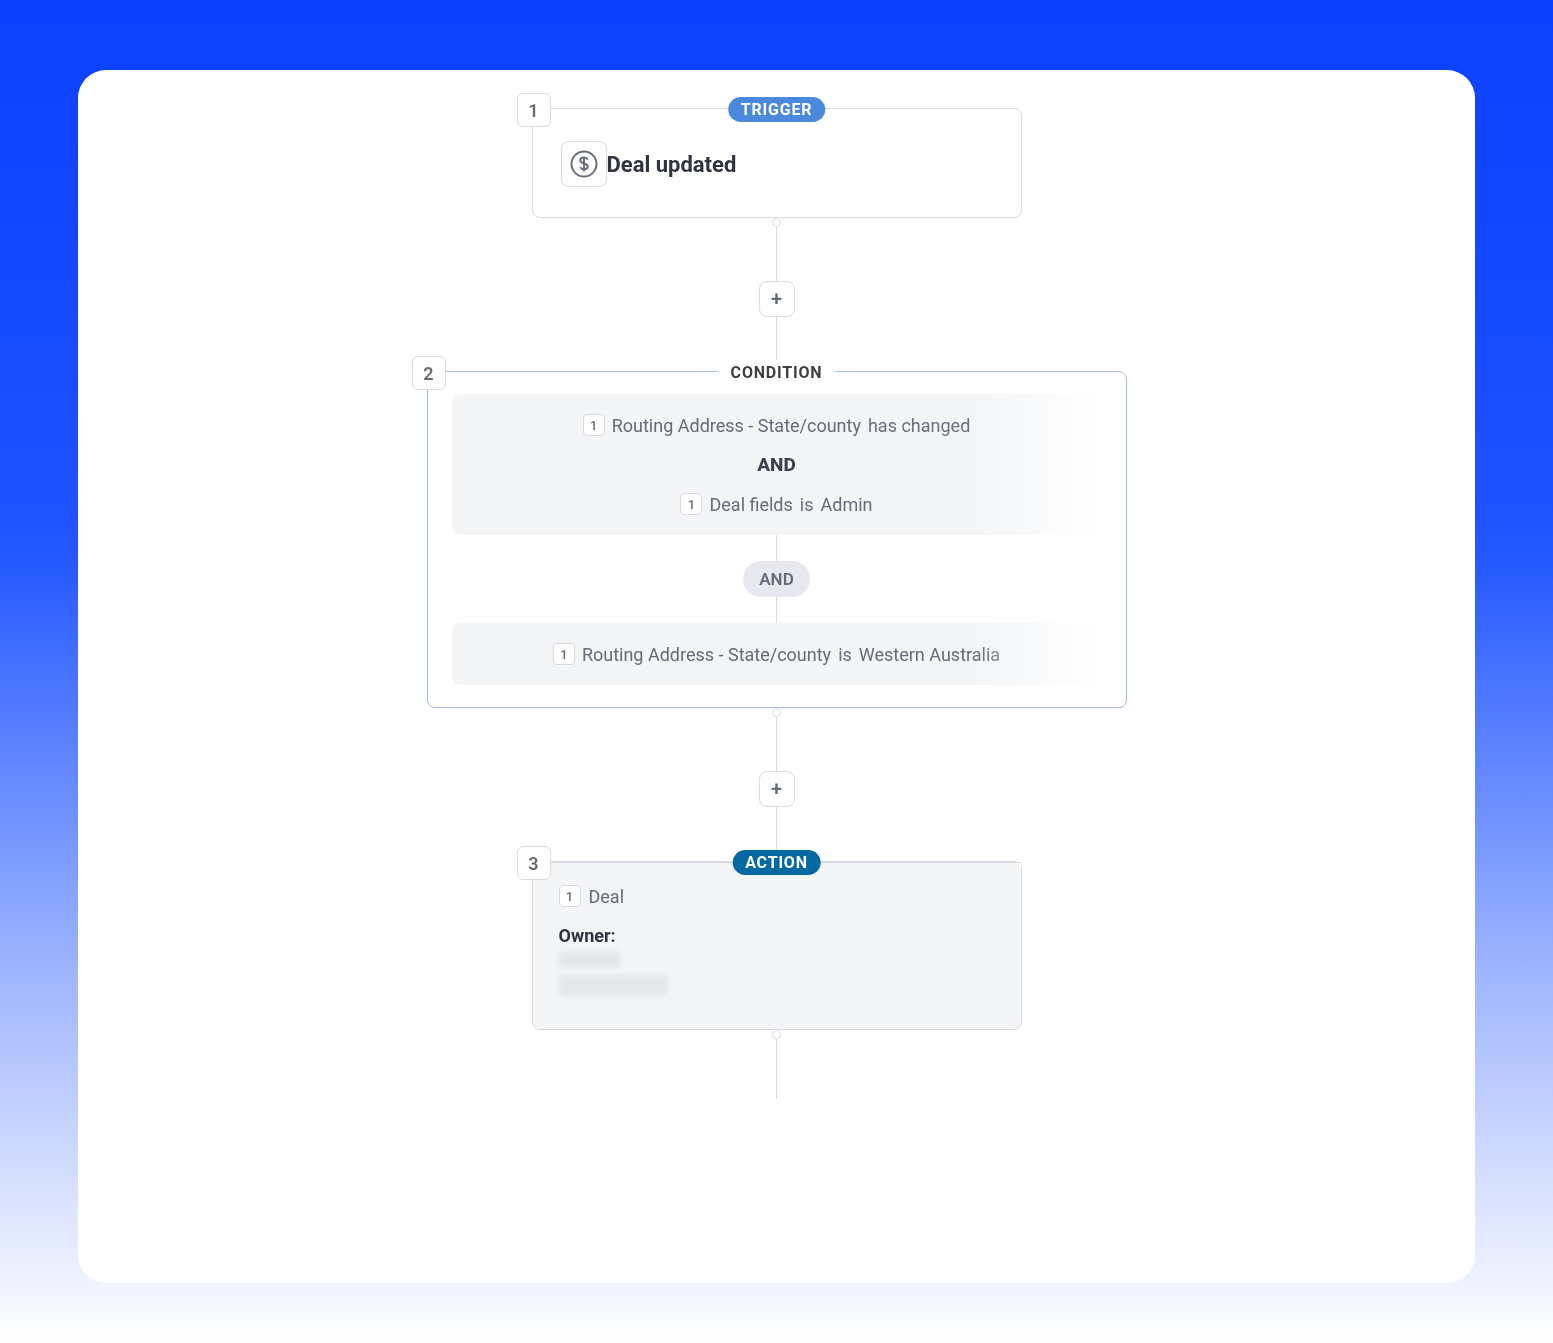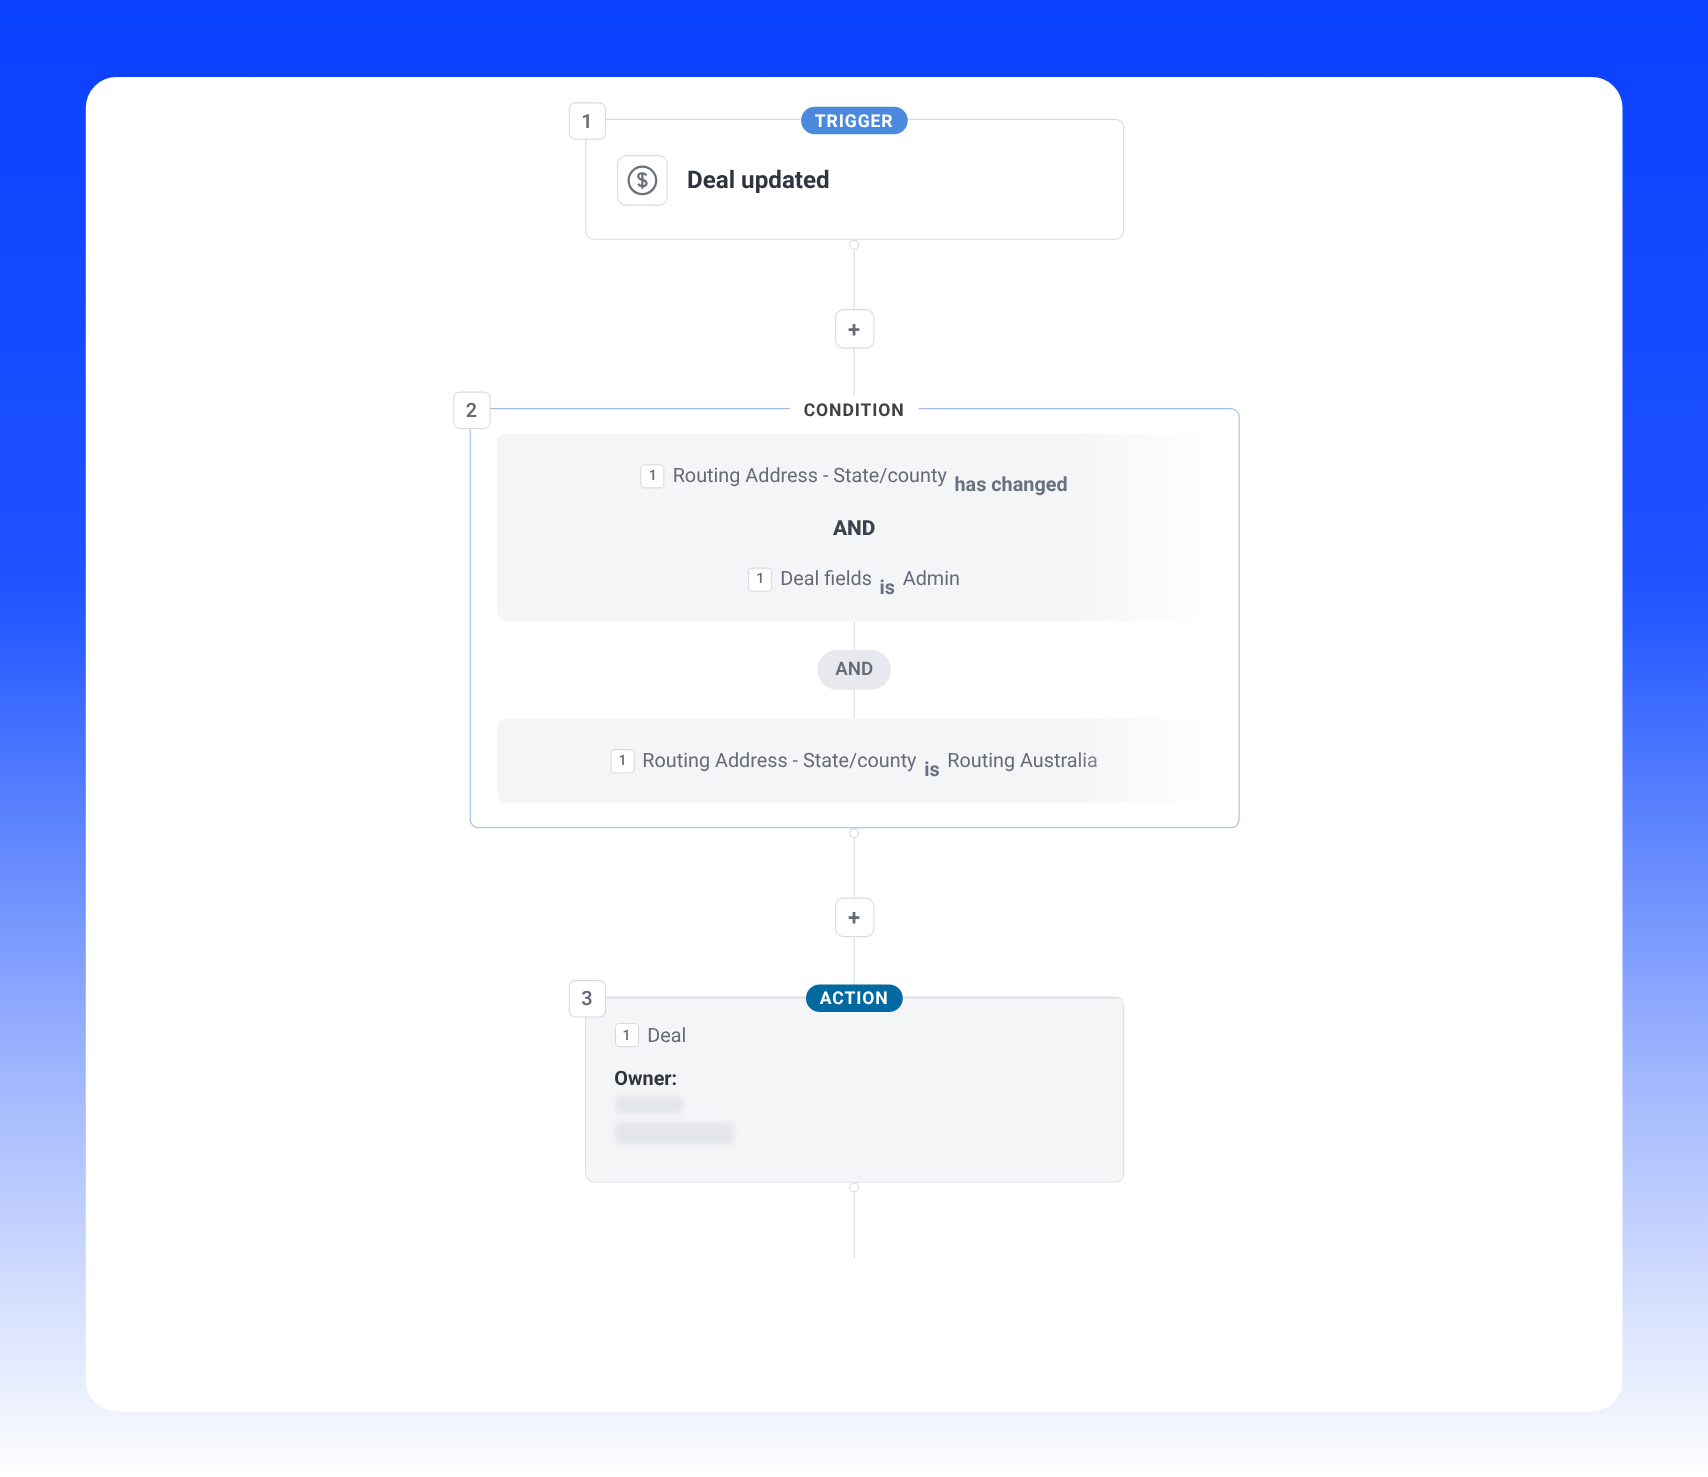--- a/index.html
+++ b/index.html
@@ -59,21 +59,21 @@
     font-weight:700;
     letter-spacing:.8px;
     color:#fff;
     z-index:2;
   }
   .tag-trigger{background:#4a89dc;}
   .tag-condition{background:#fff;color:#404040;}
   .tag-action{background:#0369a1;}
 
   .node-header{
-    display:flex;align-items:center;gap:18px;
+    display:flex;align-items:center;
     padding:32px 28px 30px 28px;
   }
   .dollar-icon{
     width:46px;height:46px;
     border:1px solid var(--gray-border);
     border-radius:8px;
     display:flex;align-items:center;justify-content:center;
   }
   .dollar-icon svg{width:30px;height:30px;}
   .node-title{
@@ -119,21 +119,21 @@
     font-size:18px;color:var(--gray-text);
     text-align:center;
     flex-wrap:wrap;justify-content:center;
   }
   .inline-num{
     display:inline-flex;align-items:center;justify-content:center;
     min-width:22px;height:22px;
     border:1px solid var(--gray-border);border-radius:4px;background:#fff;
     font-size:13px;font-weight:500;color:var(--gray-text);
   }
-  .bold{font-weight:700;color:#697180;margin-top:16px;}
+  .bold{font-weight:400;color:#697180;}
   .group-and{font-weight:800;color:#3b424e;font-size:19px;margin:3px 0;}
   .between-and{
     background:#e7e9ee;
     color:var(--gray-text);
     font-weight:600;
     font-size:17px;
     border-radius:999px;
     padding:8px 16px;
   }
   .between-segment{display:flex;flex-direction:column;align-items:center;}
@@ -208,21 +208,21 @@
           <div class="connector"></div>
           <div class="between-and">AND</div>
           <div class="connector"></div>
         </div>
 
         <div class="cond-group fade-right">
           <div class="cond-line">
             <span class="inline-num">1</span>
             <span>Routing Address - State/county</span>
             <span class="bold">is</span>
-            <span>Routing Australia</span>
+            <span>Western Australia</span>
           </div>
         </div>
 
       </div>
     </div>
 
     <div class="dot"></div>
     <div class="connector" style="height:54px"></div>
     <button class="plus-btn">+</button>
     <div class="connector" style="height:54px"></div>

